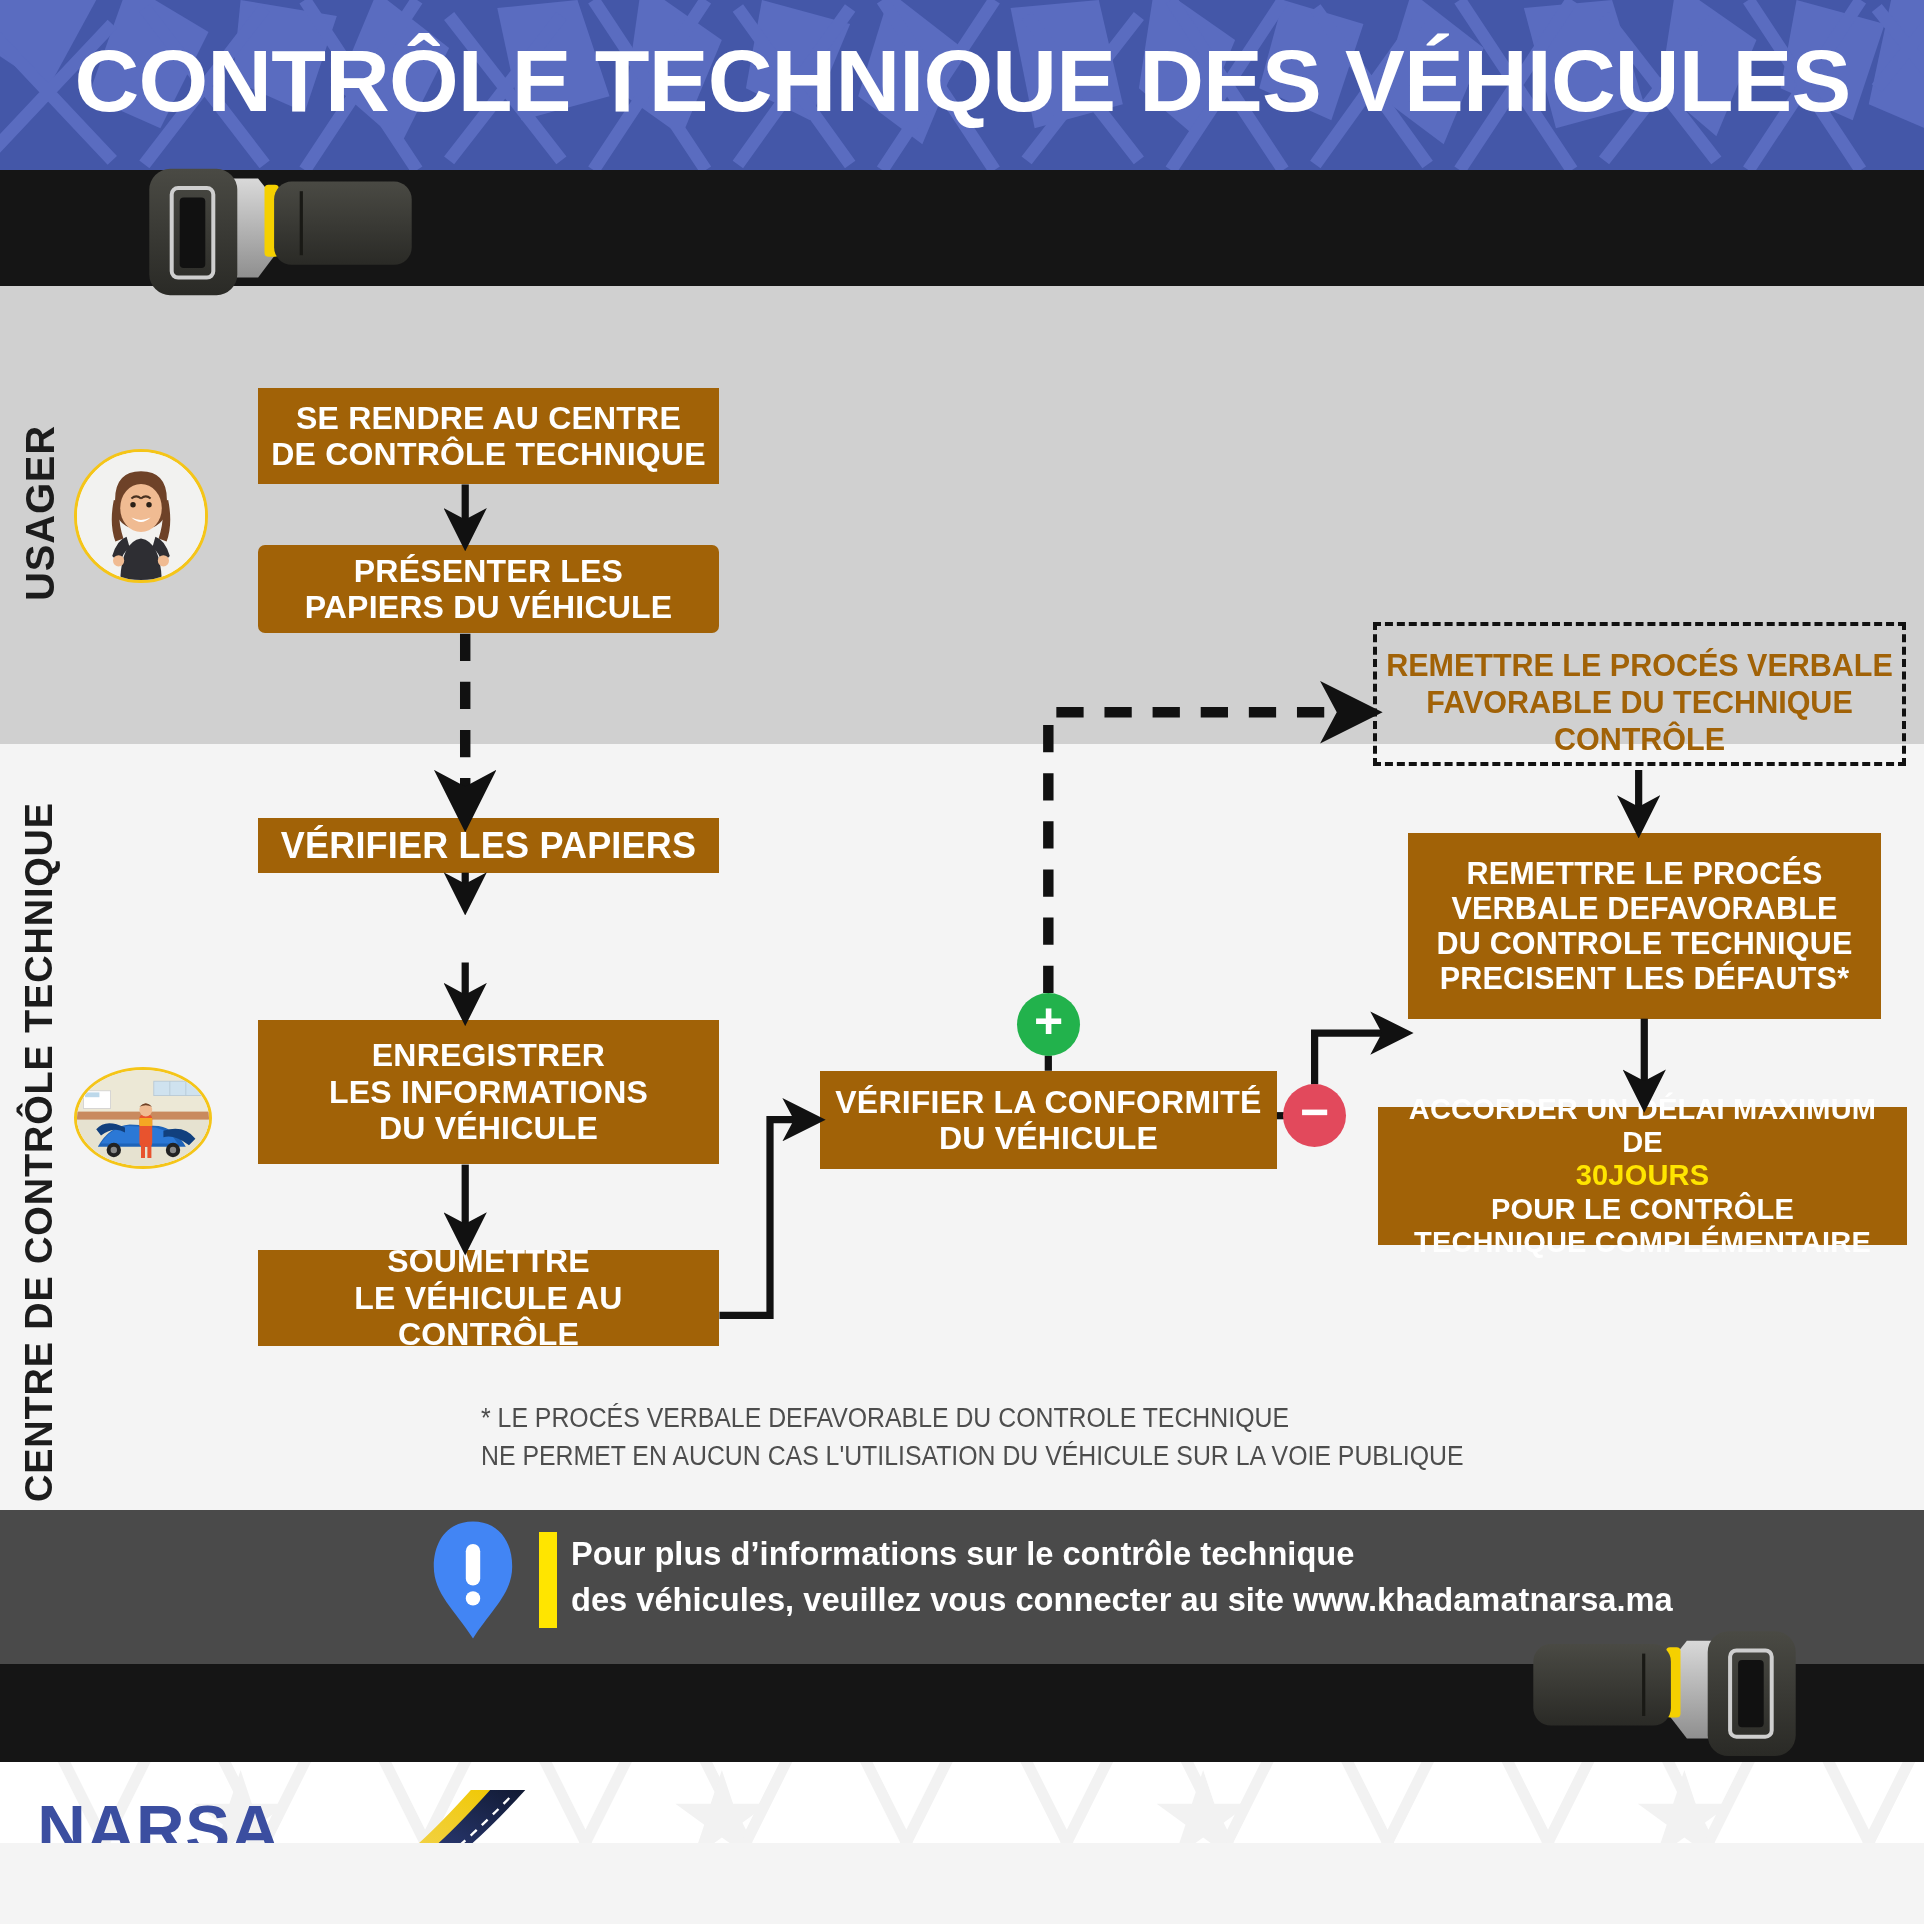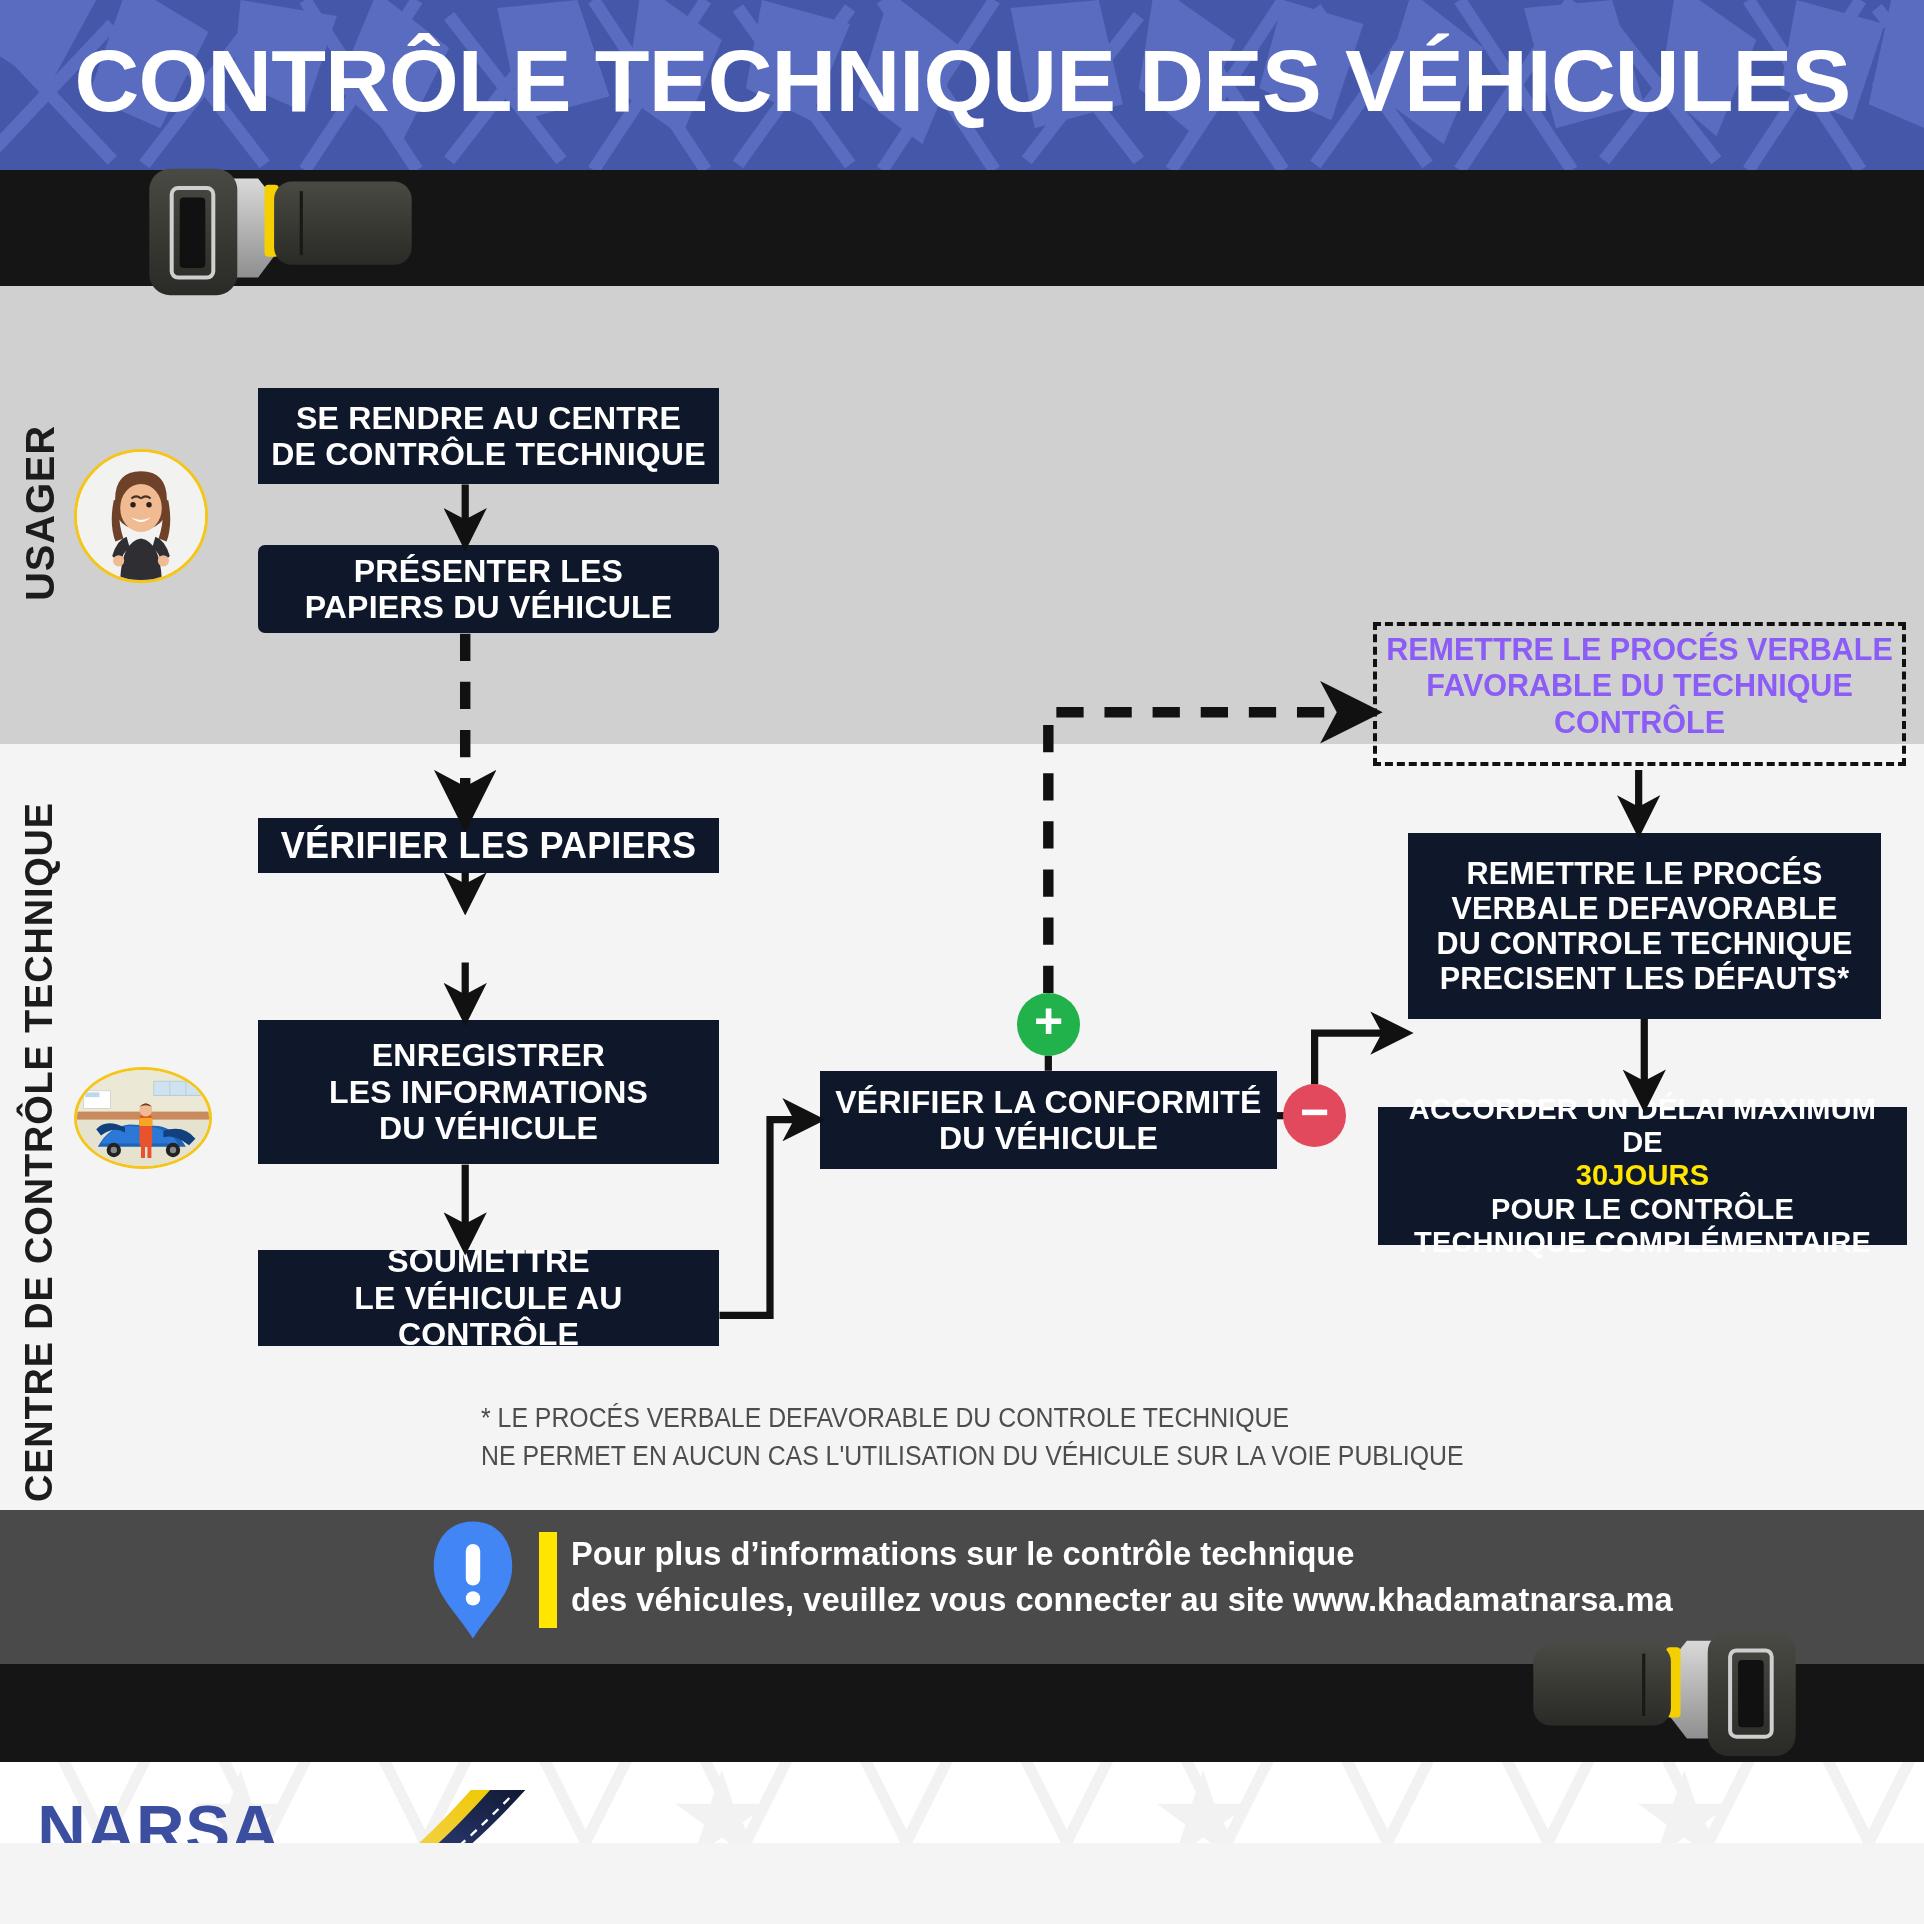--- a/index.html
+++ b/index.html
@@ -45,31 +45,31 @@
   
   .avatar{
     position:absolute;border-radius:50%;overflow:hidden;
     border:3.2px solid #f5c518;background:#f2f2f0;
   }
   #avatar-usager{left:74px;top:449px;width:128px;height:128px;}
   #avatar-centre{left:74px;top:1067px;width:132px;height:96px;border-radius:50%;}
 
   
   .box{
-    position:absolute;background:#0f172a;color:#ffffff;
+    position:absolute;background:#a16207;color:#ffffff;
     font-weight:bold;text-align:center;
     display:flex;align-items:center;justify-content:center;
     line-height:1.14;box-sizing:border-box;padding:4.8px 8px;
     letter-spacing:0.2px;
   }
   .box span{display:block;}
   .box-dashed{
-    position:absolute;background:transparent;color:#8b5cf6;
+    position:absolute;background:transparent;color:#a16207;
     border:4px dashed #111;font-weight:bold;text-align:center;
-    display:flex;align-items:flex-start;justify-content:center;
+    display:flex;align-items:flex-end;justify-content:center;
     line-height:1.2;box-sizing:border-box;padding:4.8px 8px;
   }
   .hl{color:#ffe500;}
 
   #box-se-rendre   {left:258px;top:388px;  width:461px;height:96px;font-size:32px;}
   #box-presenter   {left:258px;top:545px;  width:461px;height:88px;font-size:32px;border-radius:7px;}
   #box-verifier-pap{left:258px;top:818px; width:461px;height:55px; font-size:36px;}
   #box-payer       {left:258px;top:908px; width:461px;height:55px; font-size:32px;}
   #box-enregistrer {left:258px;top:1020px; width:461px;height:144px;font-size:32px;}
   #box-soumettre   {left:258px;top:1250px; width:461px;height:96px;font-size:32px;}

